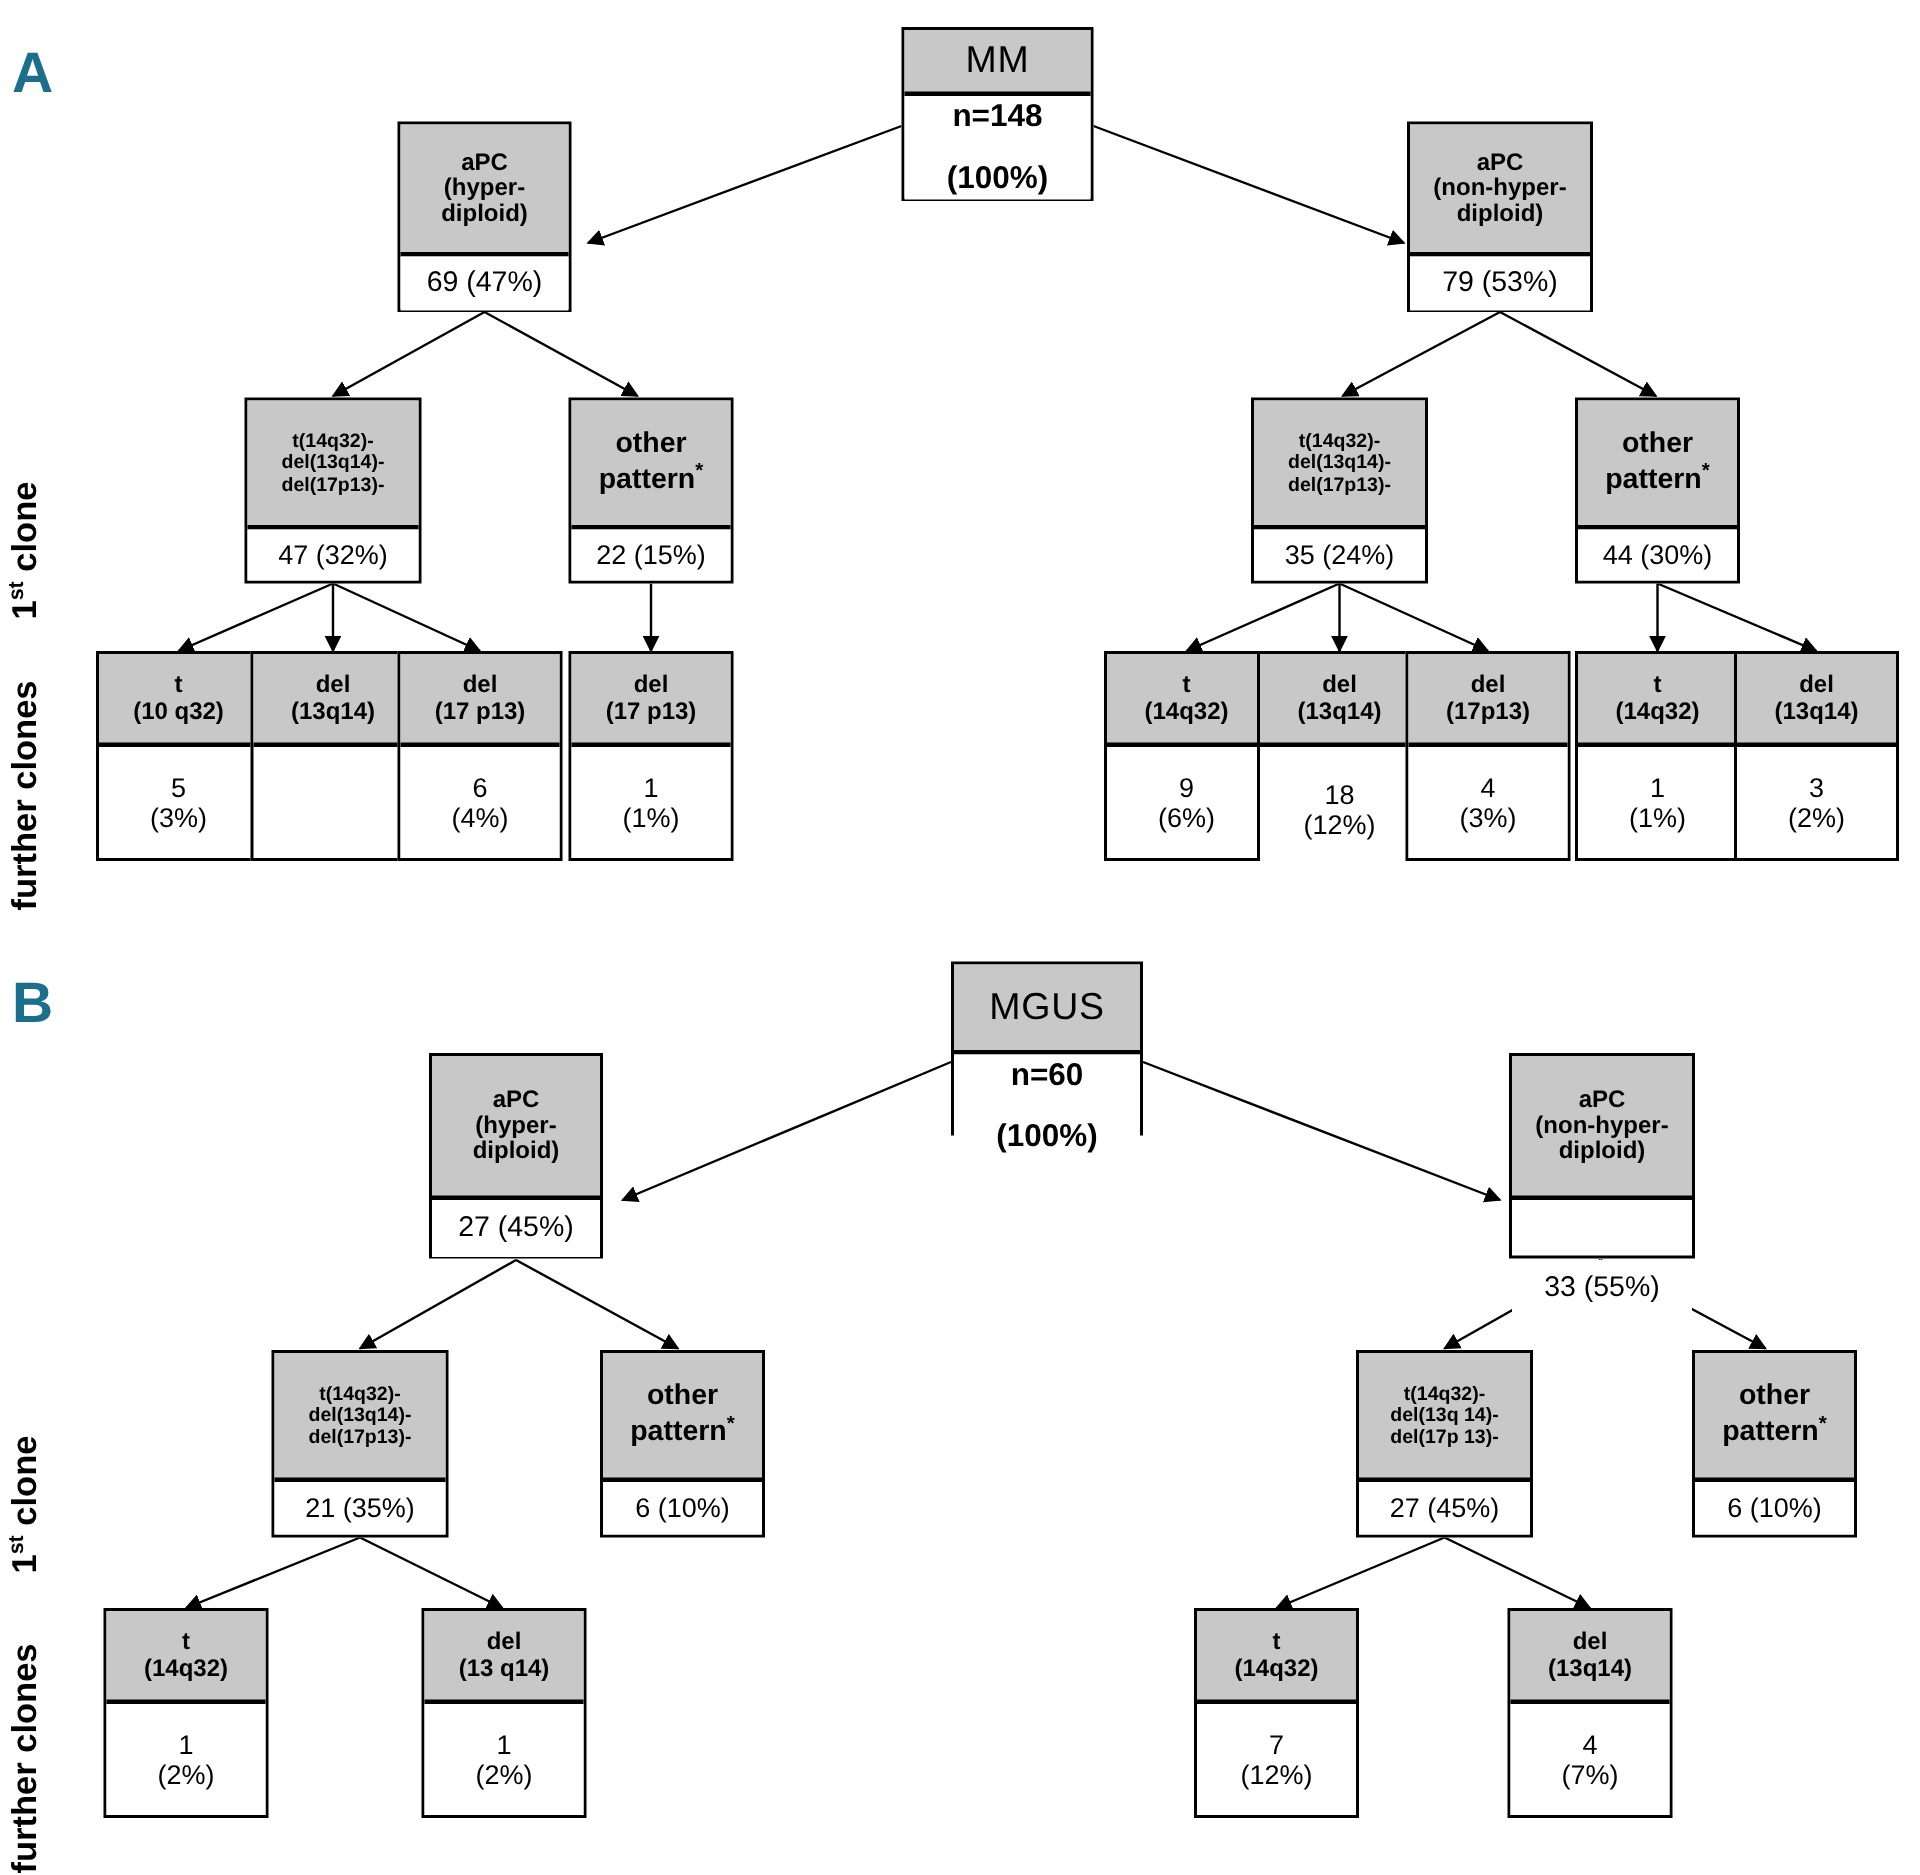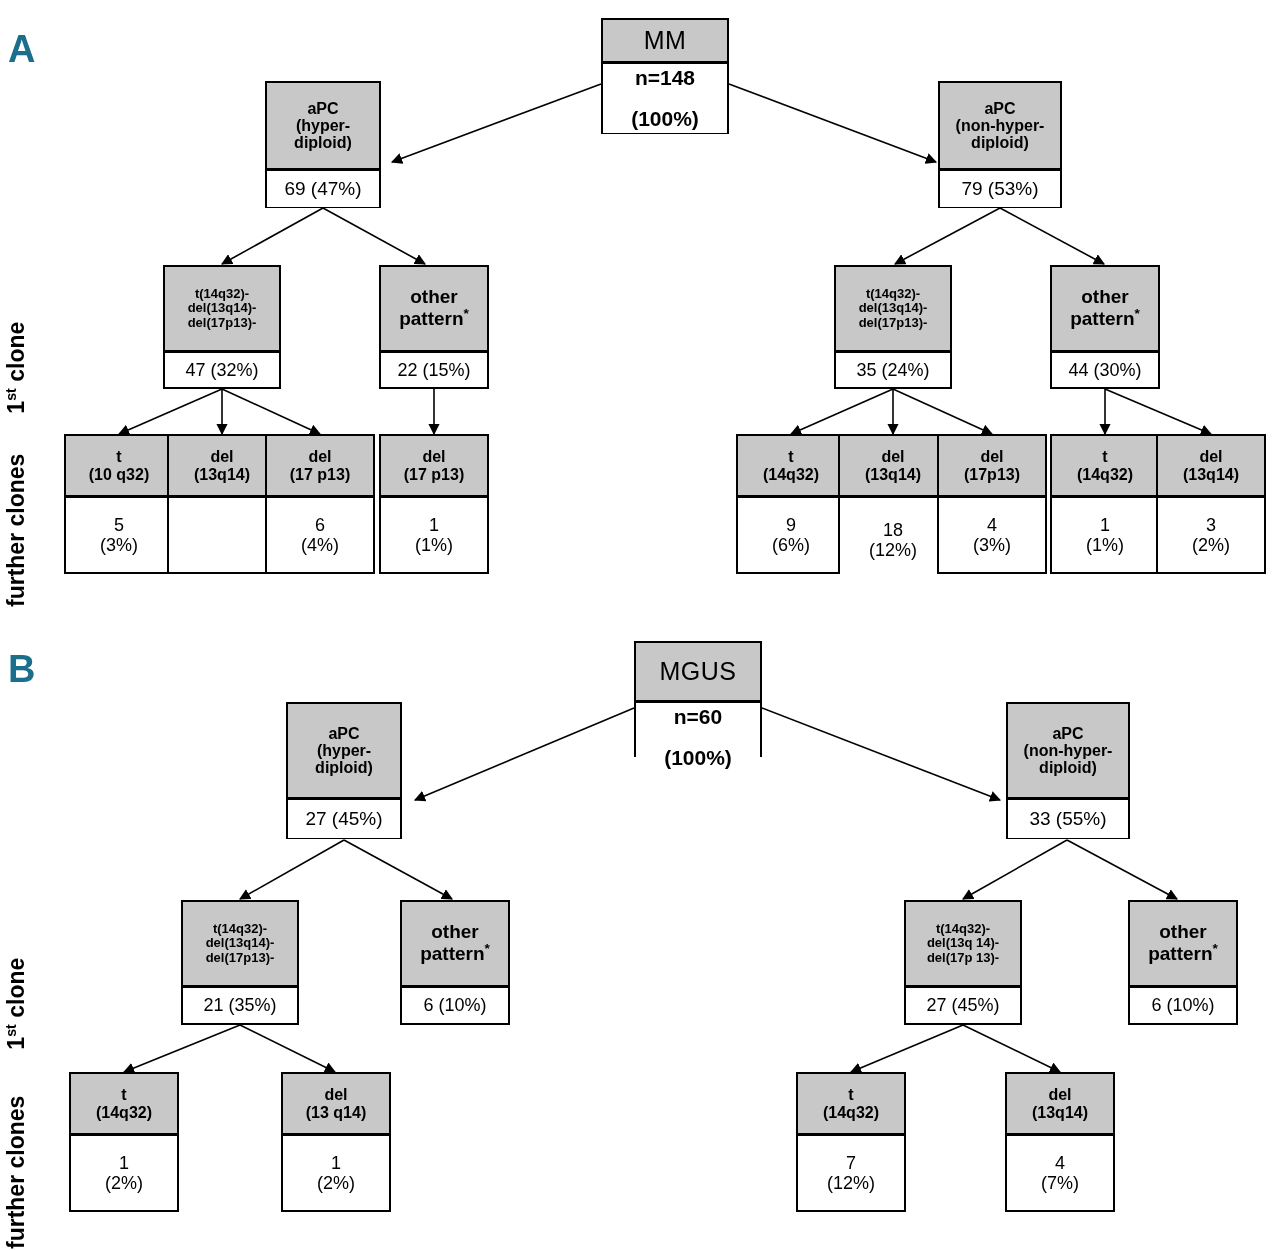--- a/index.html
+++ b/index.html
@@ -367,21 +367,21 @@
     </div>
     <div class="body" style="height:38px;">27 (45%)</div>
   </div>
 
   <div class="node apc" style="left:1006px; top:702px; width:124px; height:137px;">
     <div class="head" style="height:96px;">
       <span>aPC</span>
       <span>(non-hyper-</span>
       <span>diploid)</span>
     </div>
-    <div class="body" style="height:38px;">33 (55%)</div>
+    <div class="body" style="height:38px;margin-top:40px;">33 (55%)</div>
   </div>
 
   <div class="node clone1" style="left:181px; top:900px; width:118px; height:125px;">
     <div class="head" style="height:86px;">
       <span>t(14q32)-</span>
       <span>del(13q14)-</span>
       <span>del(17p13)-</span>
     </div>
     <div class="body" style="height:35px;">21 (35%)</div>
   </div>

